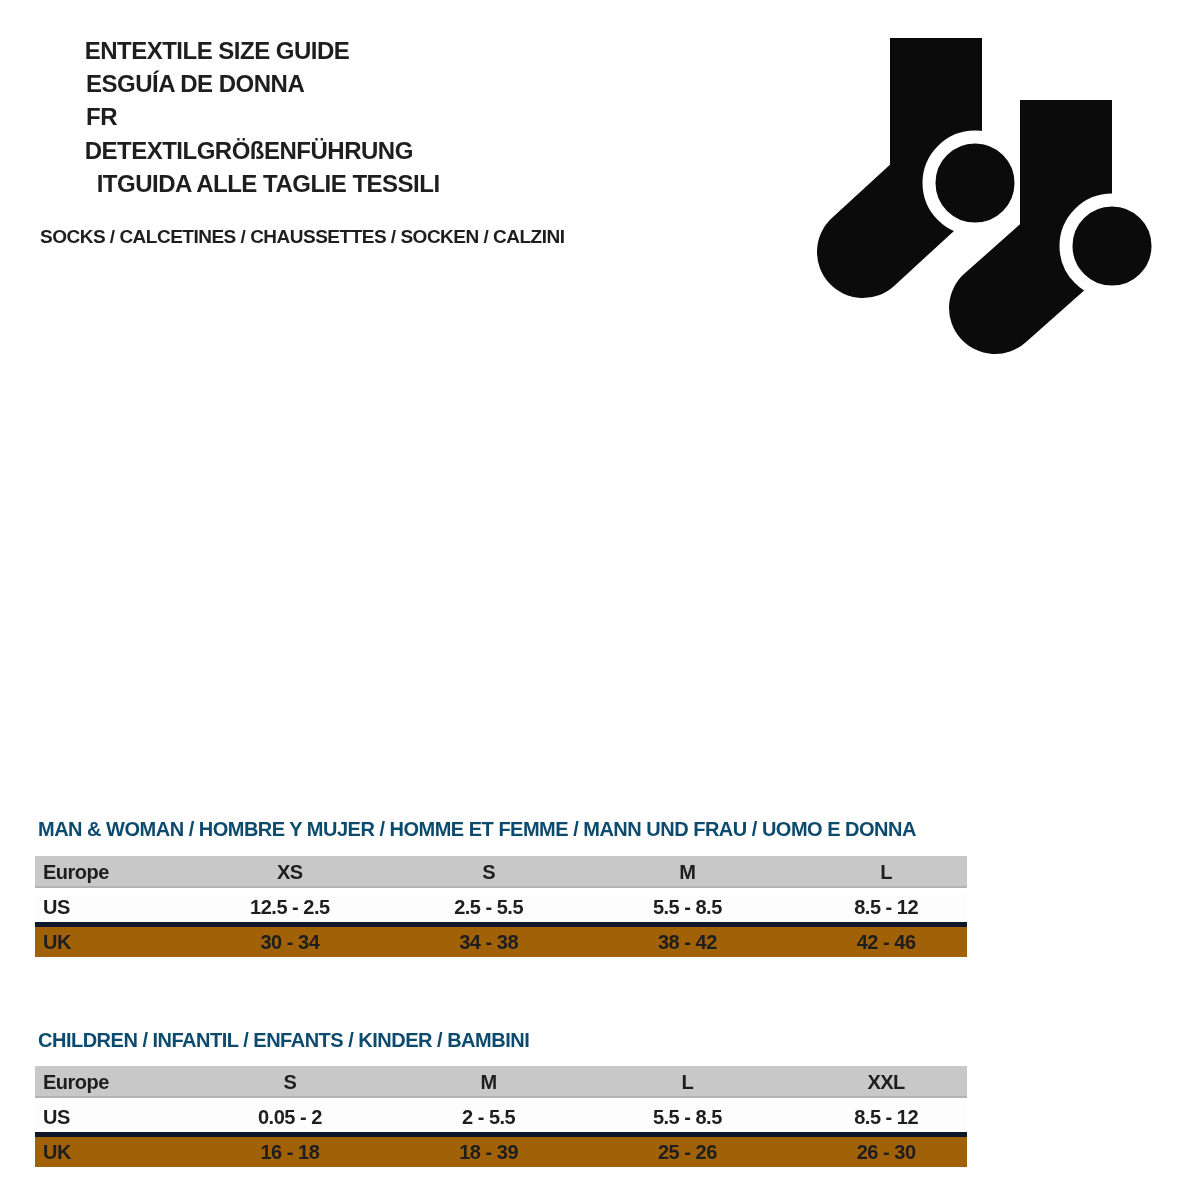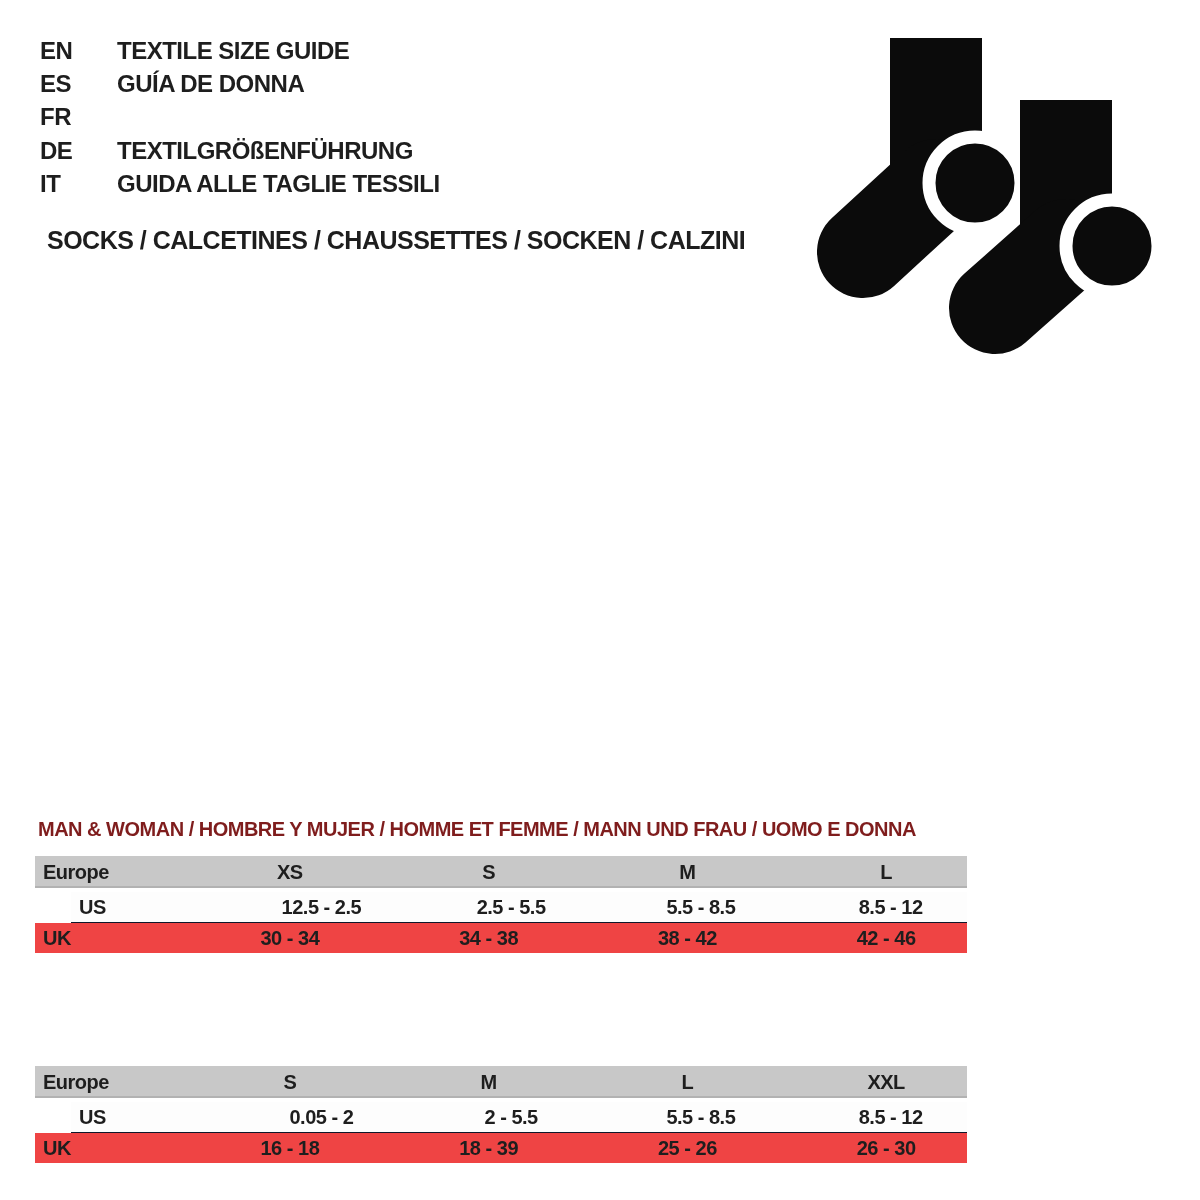--- a/index.html
+++ b/index.html
@@ -9,58 +9,58 @@
     height: 1200px;
     background: #ffffff;
     font-family: "Liberation Sans", sans-serif;
     font-weight: 700;
     color: #1e1e1e;
     letter-spacing: -0.5px;
     overflow: hidden;
   }
 
   
-  .lang-list { position: absolute; left: 40px; top: 34px; }
+  .lang-list { position: absolute; left: 40px; top: 34px; text-align: right; }
   .lang-row { display: flex; align-items: center; height: 33.4px; font-size: 24px; }
   .lang-code { width: 77px; flex: 0 0 77px; }
   .lang-label { white-space: nowrap; }
 
   .category-line {
-    position: absolute; left: 47px; top: 226px;
-    font-size: 25px; white-space: nowrap;
+    position: absolute; left: 40px; top: 226px;
+    font-size: 19px; white-space: nowrap;
   }
 
   
   .socks-icon { position: absolute; left: 798px; top: 22px; width: 370px; height: 340px; }
 
   
   .table-title {
     position: absolute; left: 38px;
-    font-size: 20px; white-space: nowrap; color: #7f1d1d;
+    font-size: 20px; white-space: nowrap; color: #0c4a6e;
   }
   .title-1 { top: 818px; }
   .title-2 { top: 1029px; }
 
   .size-table { position: absolute; left: 35px; width: 932px; }
   .table-1 { top: 856px; }
   .table-2 { top: 1066px; }
 
   .t-row {
     display: grid;
     grid-template-columns: 137px 1fr 1fr 1fr 1fr;
     align-items: center;
     gap: 37px;
   }
   .row-head {
     height: 32px; background: #c8c8c8;
     box-shadow: inset 0 -2px 0 #b2b2b2;
     border-bottom: 4px solid #ffffff;
   }
-  .row-a { height: 30px; background: #fdfdfd; border-bottom: 1px solid #0f172a; margin-left: 36px; }
-  .row-b { height: 30px; background: #ef4444; }
+  .row-a { height: 30px; background: #fdfdfd; border-bottom: 5px solid #0f172a; }
+  .row-b { height: 30px; background: #a16207; }
 
   .tc { font-size: 20px; text-align: center; white-space: nowrap; }
   .tc.c0 { text-align: left; padding-left: 8px; }
 </style>
 </head>
 <body>
 
 <div class="canvas">
 
   <div class="lang-list">
@@ -120,20 +120,21 @@
     </div>
     <div class="t-row row-b">
       <div class="tc c0">UK</div>
       <div class="tc">30 - 34</div>
       <div class="tc">34 - 38</div>
       <div class="tc">38 - 42</div>
       <div class="tc">42 - 46</div>
     </div>
   </div>
 
+  <div class="table-title title-2">CHILDREN / INFANTIL / ENFANTS / KINDER / BAMBINI</div>
   <div class="size-table table-2">
     <div class="t-row row-head">
       <div class="tc c0">Europe</div>
       <div class="tc">S</div>
       <div class="tc">M</div>
       <div class="tc">L</div>
       <div class="tc">XXL</div>
     </div>
     <div class="t-row row-a">
       <div class="tc c0">US</div>

